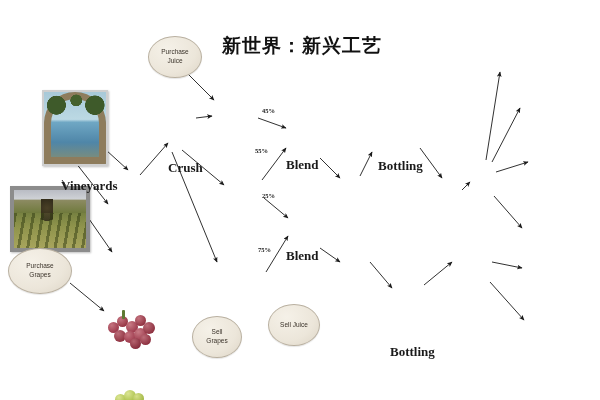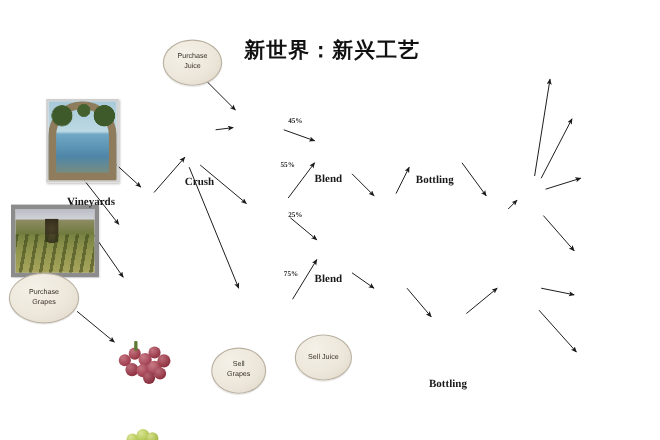--- a/index.html
+++ b/index.html
@@ -29,21 +29,21 @@
     display:flex;align-items:center;justify-content:center;
     text-align:center;
     font-family:"Liberation Sans", sans-serif;
     font-size:6.5px;color:#3a3229;line-height:1.35;
     box-shadow:0 1px 1px rgba(0,0,0,.10);
   }
 
   
   .lbl{
     font-family:"Liberation Serif", serif;
-    font-size:10px;font-weight:bold;color:#1a1a1a;
+    font-size:13px;font-weight:bold;color:#1a1a1a;
     white-space:nowrap;
   }
   .pct{
     font-family:"Liberation Serif", serif;
     font-size:6.5px;font-weight:bold;color:#1a1a1a;
     white-space:nowrap;
   }
 
   
   svg.arrows{position:absolute;left:0;top:0;width:600px;height:400px;pointer-events:none;}

